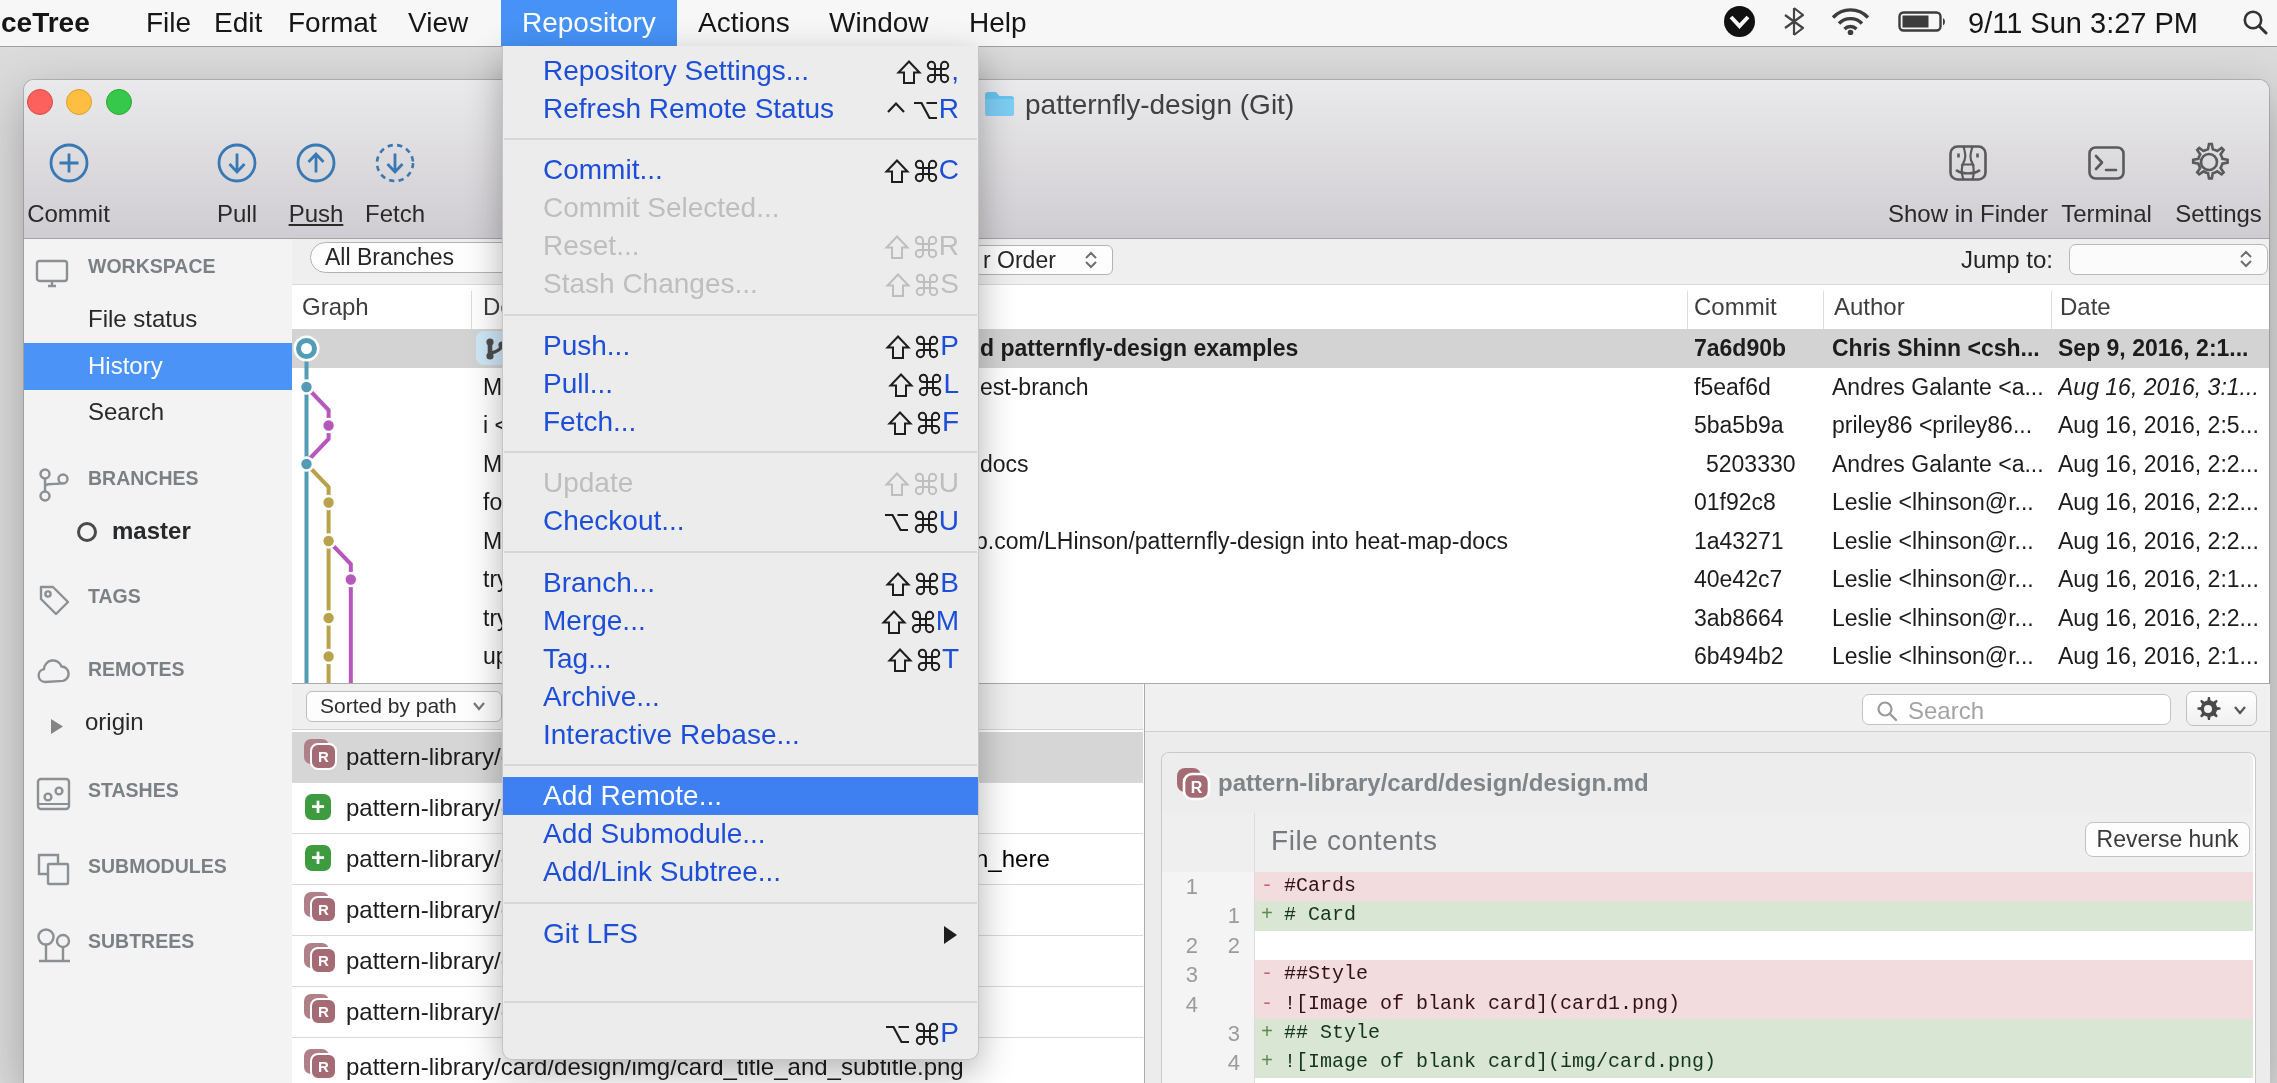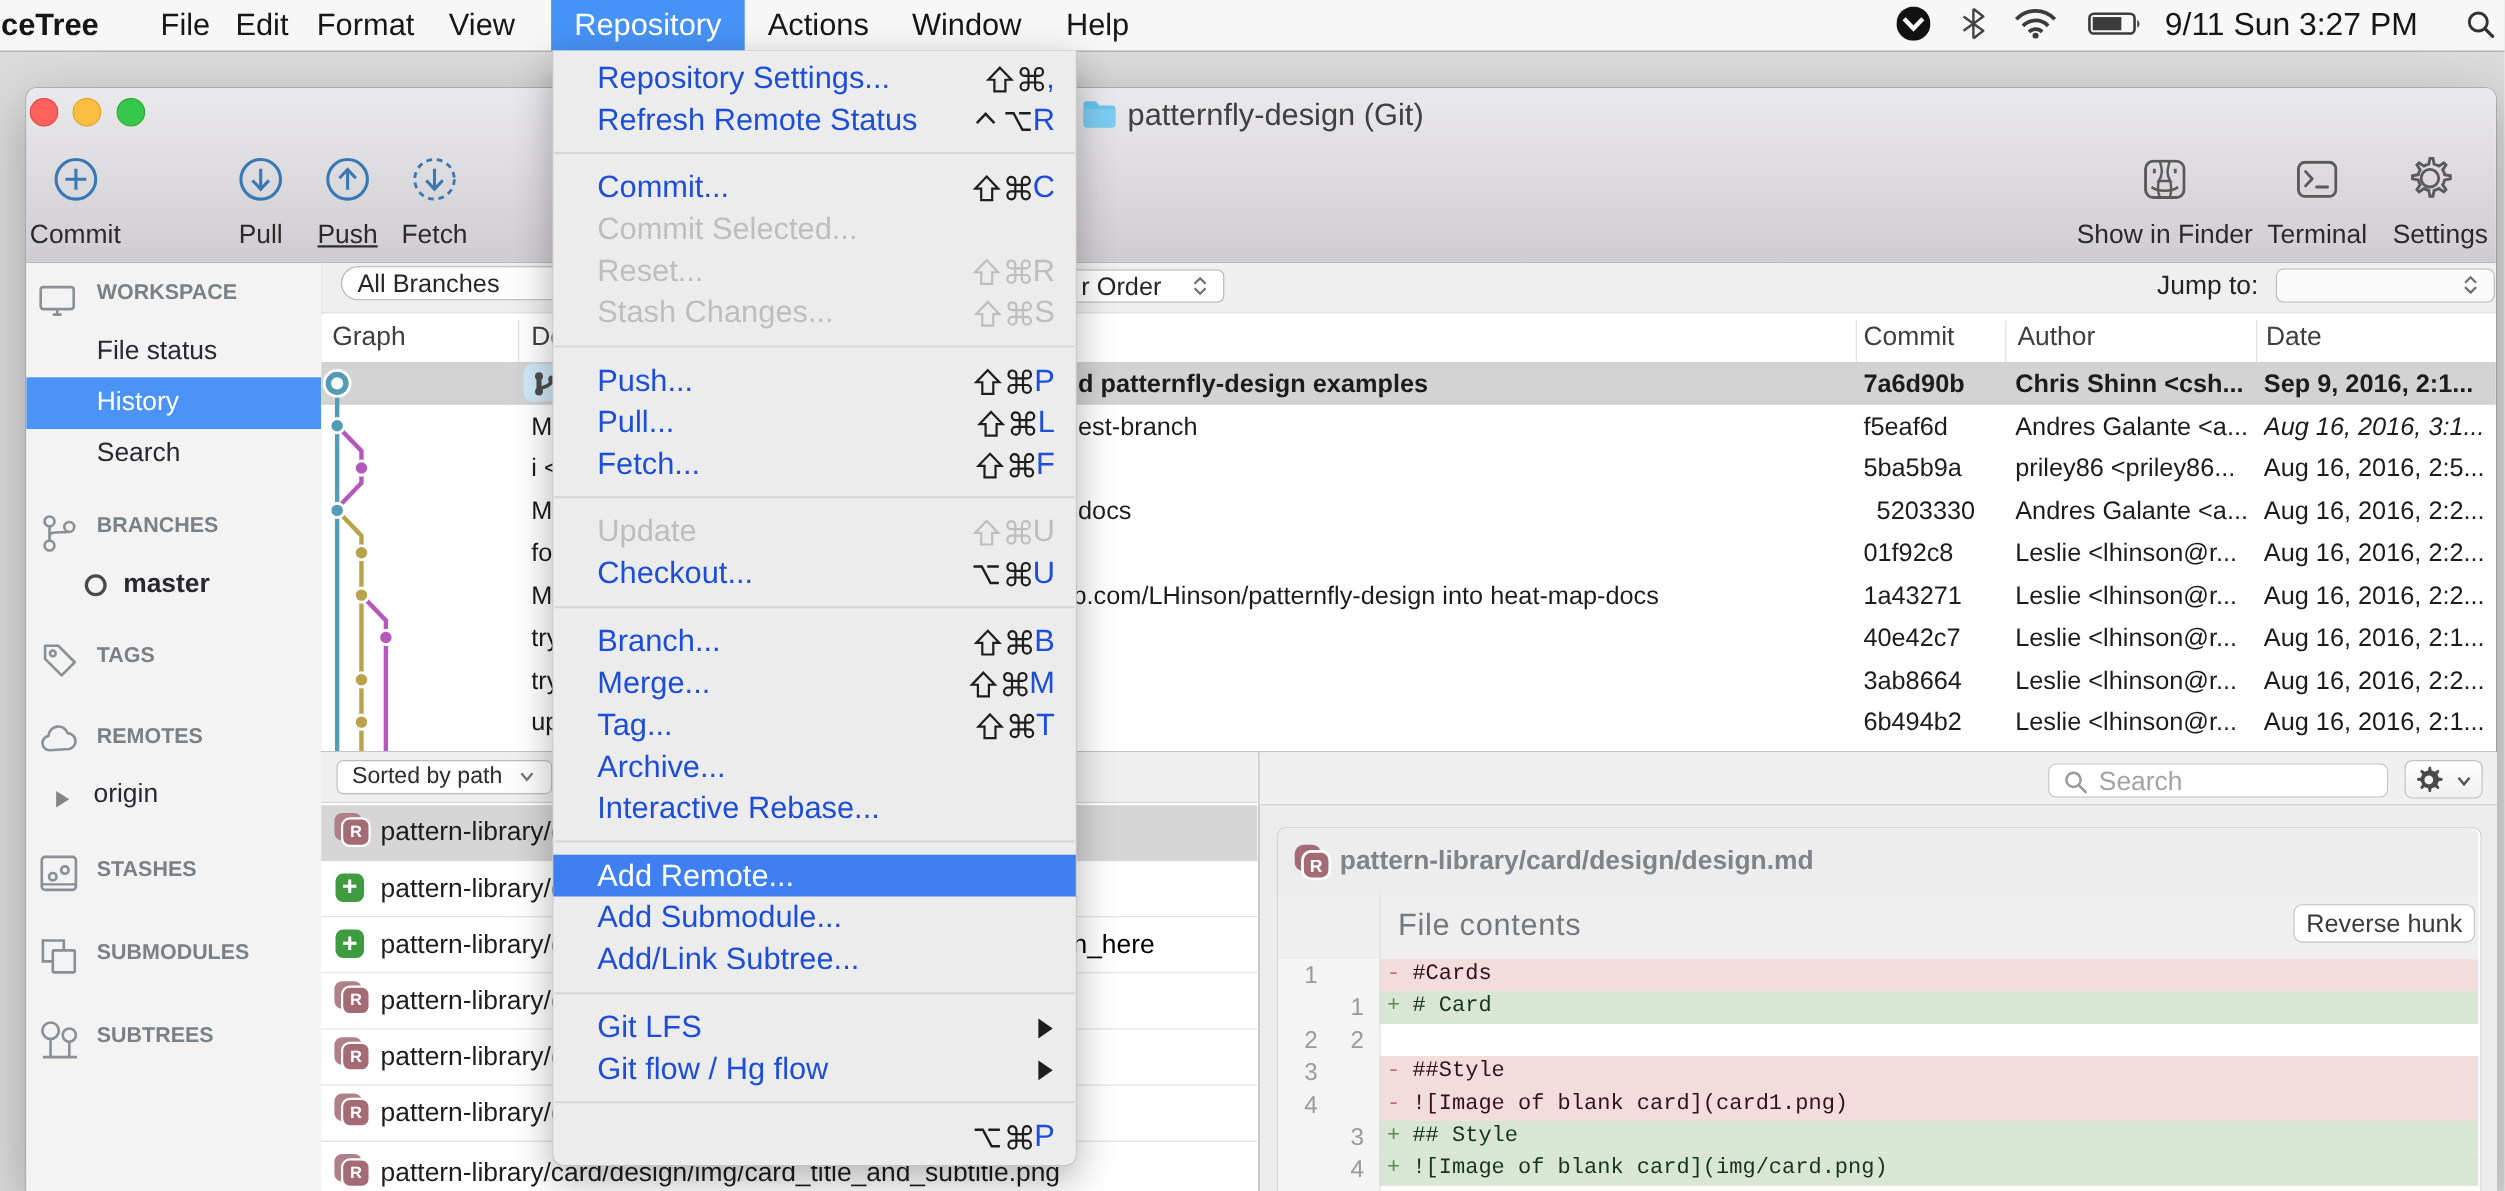--- a/index.html
+++ b/index.html
@@ -579,26 +579,20 @@
   <div class="mi" style="top:807px;">
       <span class="lbl">Add/Link Subtree...</span>
     </div>
   <div class="msep" style="top:855.5px;"></div>
   <div class="mi" style="top:868.5px;">
       <span class="lbl">Git LFS</span>
       <span class="sc"><svg width="17" height="22" viewBox="0 0 17 22" style="vertical-align:-3px;">
           <path d="M2 2 L15 11 L2 20 Z" fill="#1e1e1e"></path>
         </svg></span>
     </div>
-  <div class="mi" style="top:906.5px;">
-      <span class="lbl">Git flow / Hg flow</span>
-      <span class="sc"><svg width="17" height="22" viewBox="0 0 17 22" style="vertical-align:-3px;">
-          <path d="M2 2 L15 11 L2 20 Z" fill="#1e1e1e"></path>
-        </svg></span>
-    </div>
   <div class="msep" style="top:955px;"></div>
   <div class="mi" style="top:968px;">
       <span class="sc"><svg width="27" height="26" viewBox="0 0 27 26" style="vertical-align:-5px;stroke:#1e1e1e;">
           <use href="#kopt"></use>
         </svg><svg width="26" height="26" viewBox="0 0 26 26" style="vertical-align:-5px;stroke:#1e1e1e;">
           <use href="#kcmd"></use>
         </svg>P</span>
     </div>
 </div>
 

